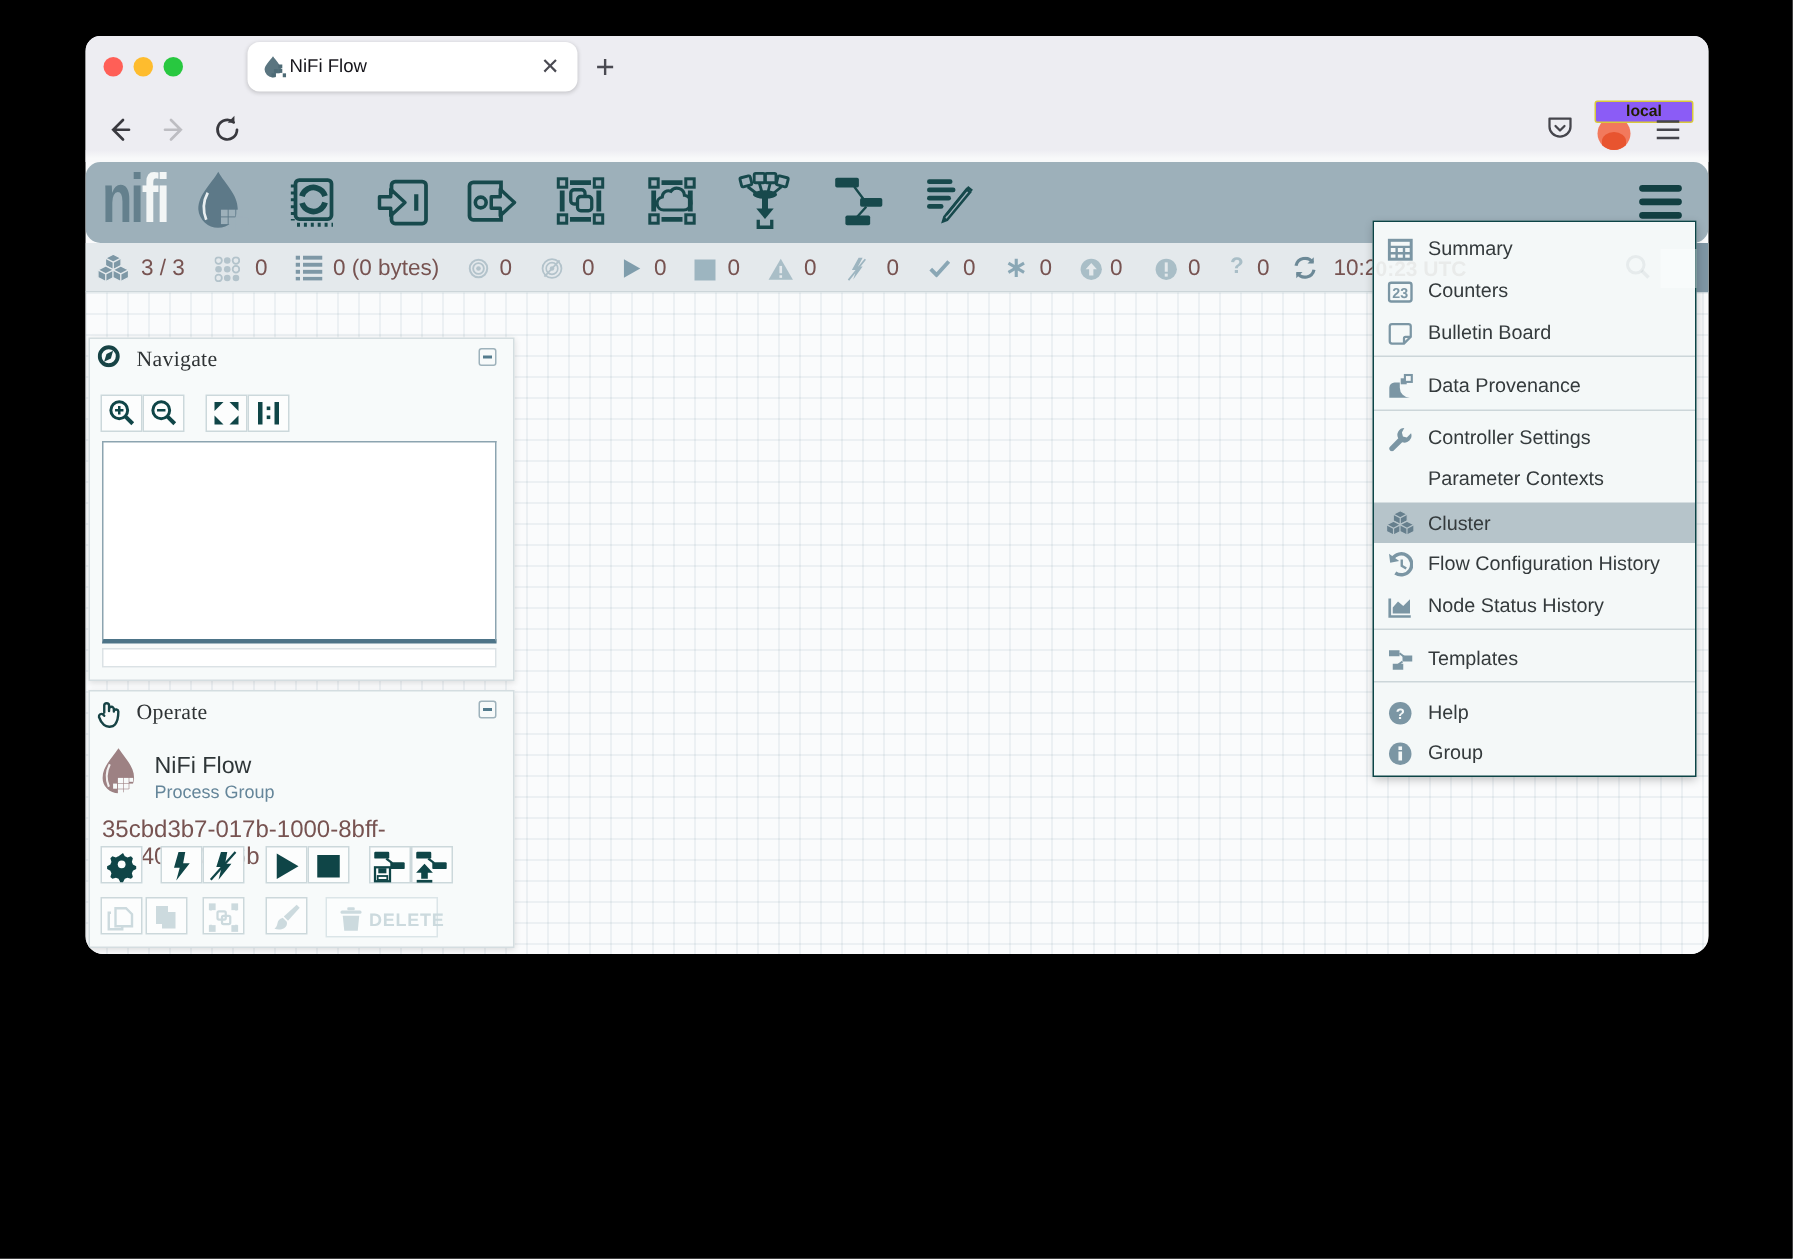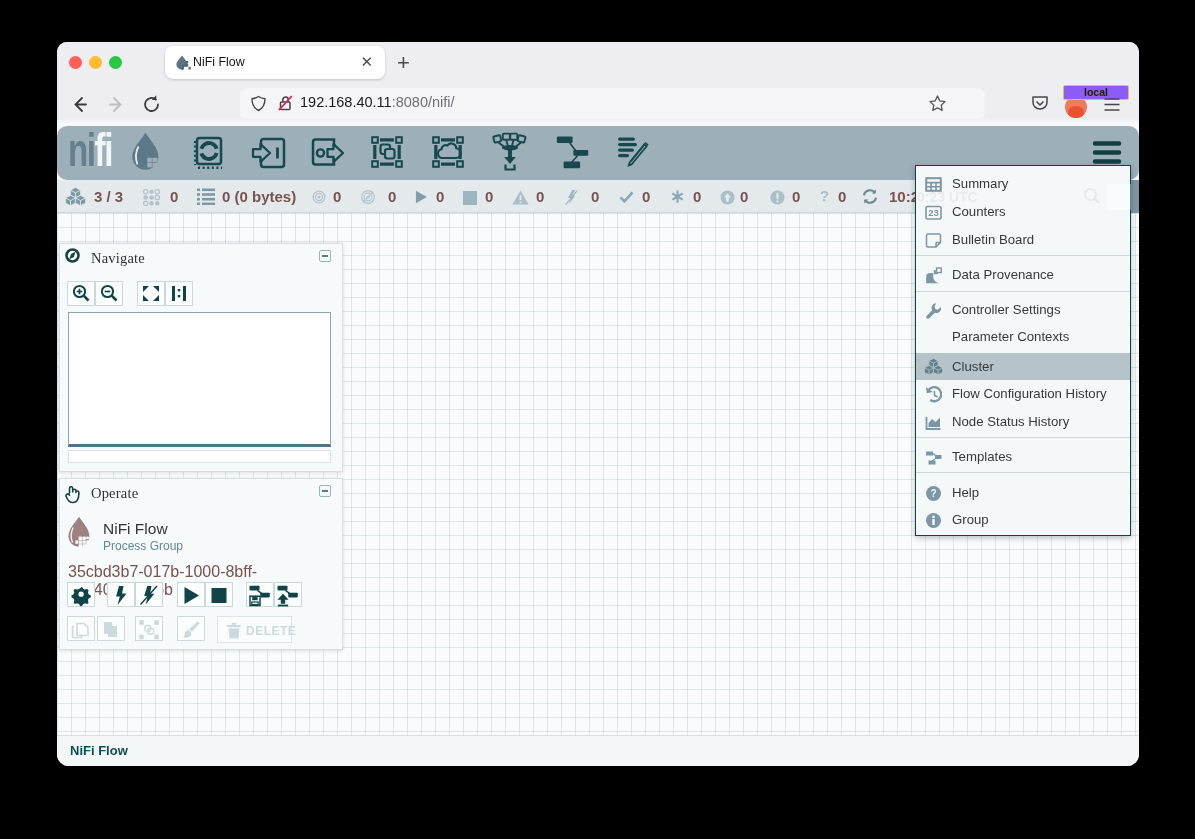--- a/index.html
+++ b/index.html
@@ -1,33 +1,33 @@
 <!DOCTYPE html>
 <html><head>
 <meta charset="utf-8">
 <style>
   html,body{margin:0;padding:0;background:#000;width:1195px;height:839px;overflow:hidden;}
   *{box-sizing:border-box;}
   body{font-family:"Liberation Sans", sans-serif;}
   .abs{position:absolute;}
-  #window{position:absolute;left:57px;top:42px;width:1082px;height:724px;border-radius:10px 10px 12px 12px;overflow:hidden;background:#fafbfc;box-shadow:0 10px 40px rgba(0,0,0,0.6);}
+  #window{position:absolute;left:57px;top:24px;width:1082px;height:612px;border-radius:10px 10px 12px 12px;overflow:hidden;background:#fafbfc;box-shadow:0 10px 40px rgba(0,0,0,0.6);}
   
   #titlebar{position:absolute;left:0;top:0;width:1082px;height:42px;background:#ededf2;}
   .light{position:absolute;top:14px;width:13px;height:13px;border-radius:50%;}
   #tab{position:absolute;left:108px;top:4px;width:220px;height:33px;background:#fff;border-radius:8px;box-shadow:0 1px 3px rgba(0,0,0,0.18);}
   #tab .title{position:absolute;left:28px;top:9px;font-size:12.4px;color:#15141a;}
   #tab .close{position:absolute;right:12px;top:7px;font-size:15px;color:#4a4a52;}
   #newtab{position:absolute;left:340px;top:8px;font-size:22px;font-weight:300;color:#4a4a52;}
   #navbar{position:absolute;left:0;top:42px;width:1082px;height:42px;background:#ededf2;}
   #urlfield{position:absolute;left:183px;top:4px;width:745px;height:31px;background:#f5f5f8;border-radius:7px;}
   .navicon{position:absolute;top:3px;}
   
   #nifi-header{position:absolute;left:0;top:84px;width:1082px;height:54px;background:#9db0ba;border-radius:10px;}
   #statsbar{position:absolute;left:0;top:138px;width:1082px;height:33px;background:#e4e9ec;border-bottom:1px solid #ccd5d9;}
-  #statsbar .val{color:#775351;font-weight:bold;font-size:15px;position:absolute;top:8px;text-align:right;}
+  #statsbar .val{color:#775351;font-weight:normal;font-size:15px;position:absolute;top:8px;text-align:right;}
   #canvas{position:absolute;left:0;top:171px;width:1082px;height:522px;background:#fafbfc;
     background-image:linear-gradient(to right,rgba(101,138,152,0.19) 1px,transparent 1px),linear-gradient(to bottom,rgba(101,138,152,0.19) 1px,transparent 1px);
     background-size:14px 14px;background-position:0px 0px;}
   #breadcrumb{position:absolute;left:0;top:693px;width:1082px;height:31px;background:#f4f7f8;border-top:1px solid #d7dfe2;}
   #breadcrumb span{position:absolute;left:13px;top:7px;font-size:13px;font-weight:bold;color:#0f4e50;}
   
   .palette{position:absolute;left:2px;width:284px;background:#f7fafa;border:1px solid #d4dde0;box-shadow:0 1px 4px rgba(0,0,0,0.12);}
   .palette .phead{position:absolute;left:0;top:0;height:30px;width:100%;}
   .palette .ptitle{position:absolute;left:31px;top:6px;font-family:"Liberation Serif",serif;font-size:14.5px;color:#2f3335;letter-spacing:0.2px;}
   .palette .pmin{position:absolute;right:11px;top:6px;width:12px;height:12px;border:1px solid #9eb2bb;border-radius:2px;}
@@ -71,34 +71,20 @@
     <svg class="navicon" style="left:12px" width="22" height="34" viewBox="0 0 22 34">
         <path d="M13 11 L6.5 17.5 L13 24 M6.5 17.5 L17 17.5" stroke="#39393f" stroke-width="1.8" fill="none" stroke-linecap="round"></path>
       </svg>
     <svg class="navicon" style="left:48px" width="22" height="34" viewBox="0 0 22 34">
         <path d="M9 11 L15.5 17.5 L9 24 M15.5 17.5 L5 17.5" stroke="#bdbdc2" stroke-width="1.8" fill="none" stroke-linecap="round"></path>
       </svg>
     <svg class="navicon" style="left:84px" width="22" height="34" viewBox="0 0 22 34">
         <path d="M17 17.5 a6.5 6.5 0 1 1 -2.2 -4.9" stroke="#39393f" stroke-width="1.8" fill="none" stroke-linecap="round"></path>
         <path d="M15.3 8.2 L15.3 12.9 L10.8 12.9 Z" fill="#39393f"></path>
       </svg>
-    <div id="urlfield">
-      <svg class="abs" style="left:10px;top:7px" width="17" height="17" viewBox="0 0 17 17">
-          <path d="M8.5 1.5 C10.5 3 13 3.6 15 3.8 C15 9 13.5 13 8.5 15.5 C3.5 13 2 9 2 3.8 C4 3.6 6.5 3 8.5 1.5 Z" stroke="#45454c" stroke-width="1.4" fill="none" stroke-linejoin="round"></path>
-        </svg>
-      <svg class="abs" style="left:36px;top:6px" width="18" height="18" viewBox="0 0 18 18">
-          <rect x="4.5" y="8" width="9.5" height="7.5" rx="1" stroke="#45454c" stroke-width="1.5" fill="none"></rect>
-          <path d="M6.8 8 V5.8 a2.7 2.7 0 0 1 5.4 0 V8" stroke="#45454c" stroke-width="1.5" fill="none"></path>
-          <path d="M2.8 16.2 L15.8 2.2" stroke="#e22850" stroke-width="1.7"></path>
-        </svg>
-      <span class="abs" style="left:60px;top:6px;font-size:14.5px;color:#1b1b1e;">192.168.40.11<span style="color:#6f6f78;">:8080/nifi/</span></span>
-      <svg class="abs" style="left:688px;top:6px" width="19" height="19" viewBox="0 0 19 19">
-          <path d="M9.5 2 L11.8 6.9 L17 7.6 L13.2 11.2 L14.2 16.4 L9.5 13.9 L4.8 16.4 L5.8 11.2 L2 7.6 L7.2 6.9 Z" stroke="#55555d" stroke-width="1.3" fill="none" stroke-linejoin="round"></path>
-        </svg>
-    </div>
     <svg class="navicon" style="left:972px" width="22" height="34" viewBox="0 0 22 34">
         <path d="M4 10 h14 v5.5 a7 6.5 0 0 1 -14 0 Z M8 15 l3 3 l3 -3" stroke="#45454c" stroke-width="1.5" fill="none" stroke-linecap="round" stroke-linejoin="round"></path>
       </svg>
     <div class="abs" style="left:1008px;top:12px;width:22px;height:22px;border-radius:50%;background:#f2795c;overflow:hidden;">
         <div class="abs" style="left:3px;top:10px;width:16px;height:12px;border-radius:50% 50% 0 0;background:#e8542f;"></div>
       </div>
     <div class="abs" style="left:1006px;top:1px;background:#8b5cf6;border:1px solid #d9c93a;border-radius:2px;font-size:10.5px;font-weight:bold;color:#201e00;padding:0px 20px;line-height:13px;">local</div>
     <svg class="navicon" style="left:1044px" width="22" height="34" viewBox="0 0 22 34">
         <path d="M3.5 12 h15 M3.5 17.5 h15 M3.5 23 h15" stroke="#45454c" stroke-width="1.7" fill="none"></path>
       </svg>

